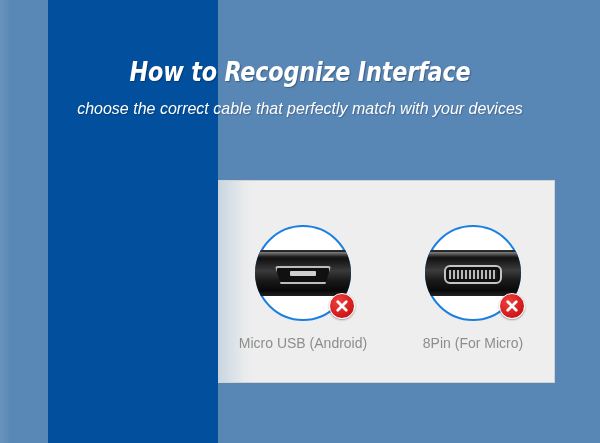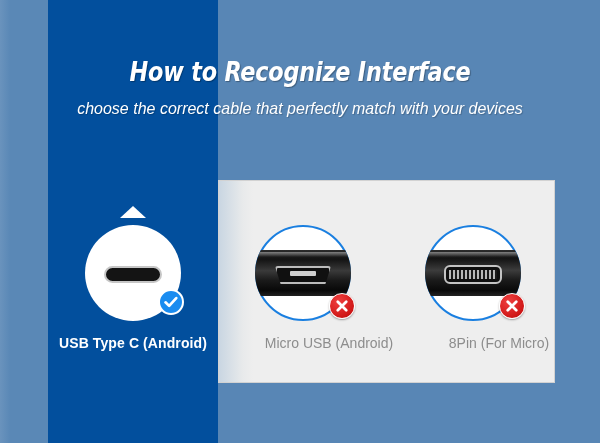--- a/index.html
+++ b/index.html
@@ -287,21 +287,20 @@
     font-size: 14px;
   }
   .label-selected {
     color: #ffffff;
     font-weight: bold;
     letter-spacing: 0.1px;
   }
   .label-muted {
     color: #8d8d8d;
     font-weight: normal;
-    padding-left: 26px;
   }
 </style>
 </head>
 <body>
 
 <div id="infographic">
 
   <div class="band-left"></div>
   <div class="band-dark"></div>
   <div class="band-right"></div>
@@ -311,37 +310,20 @@
     <h1 class="title">How to Recognize Interface</h1>
     <p class="subtitle">choose the correct cable that perfectly match with your devices</p>
   </div>
 
   <div class="panel">
     <div class="panel-shade"></div>
   </div>
 
   <div class="cards">
 
-    <div class="card card-selected">
-      <div class="pointer"></div>
-      <div class="circle-wrap">
-        <div class="circle-sel"></div>
-        <div class="conn-clip">
-          <div class="usbc-body"></div>
-          <div class="usbc-hi"></div>
-          <div class="usbc-port"></div>
-        </div>
-        <div class="badge badge-check">
-          <svg viewBox="0 0 26 26" aria-hidden="true">
-            <path d="M6.5 13.4 L10.8 17.6 L19.2 8.4" fill="none" stroke="#ffffff" stroke-width="3.2" stroke-linecap="round" stroke-linejoin="round"></path>
-          </svg>
-        </div>
-      </div>
-      <div class="card-label label-selected">USB Type C (Android)</div>
-    </div>
 
     <div class="card card-micro">
       <div class="circle-wrap">
         <div class="circle-ring"></div>
         <div class="conn-clip">
           <div class="micro-body"></div>
           <div class="micro-hi"></div>
           <div class="micro-port">
             <div class="micro-trap"></div>
             <div class="micro-tooth"></div>

